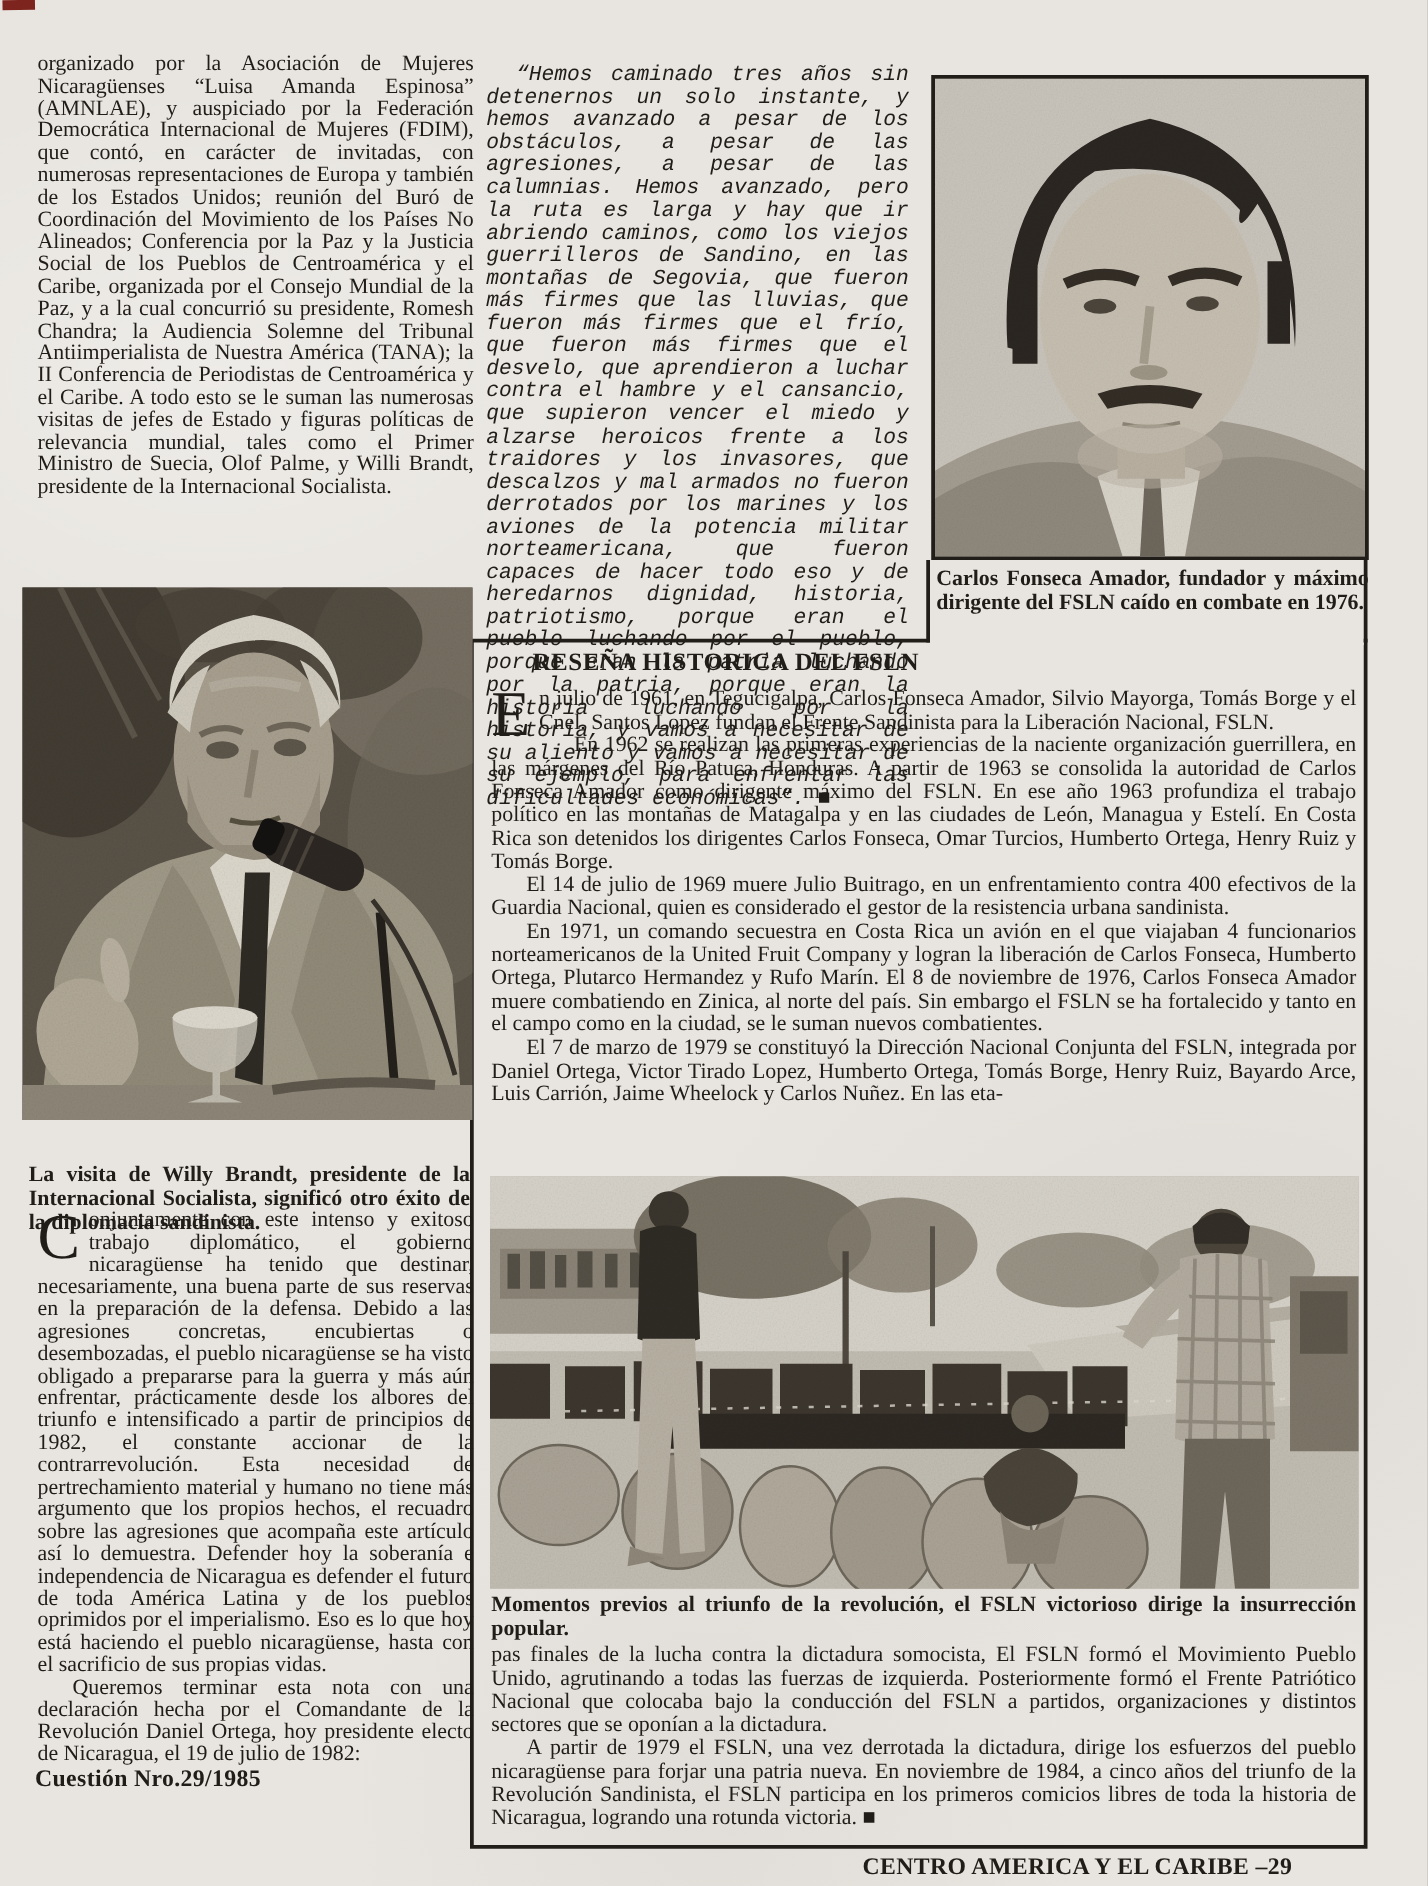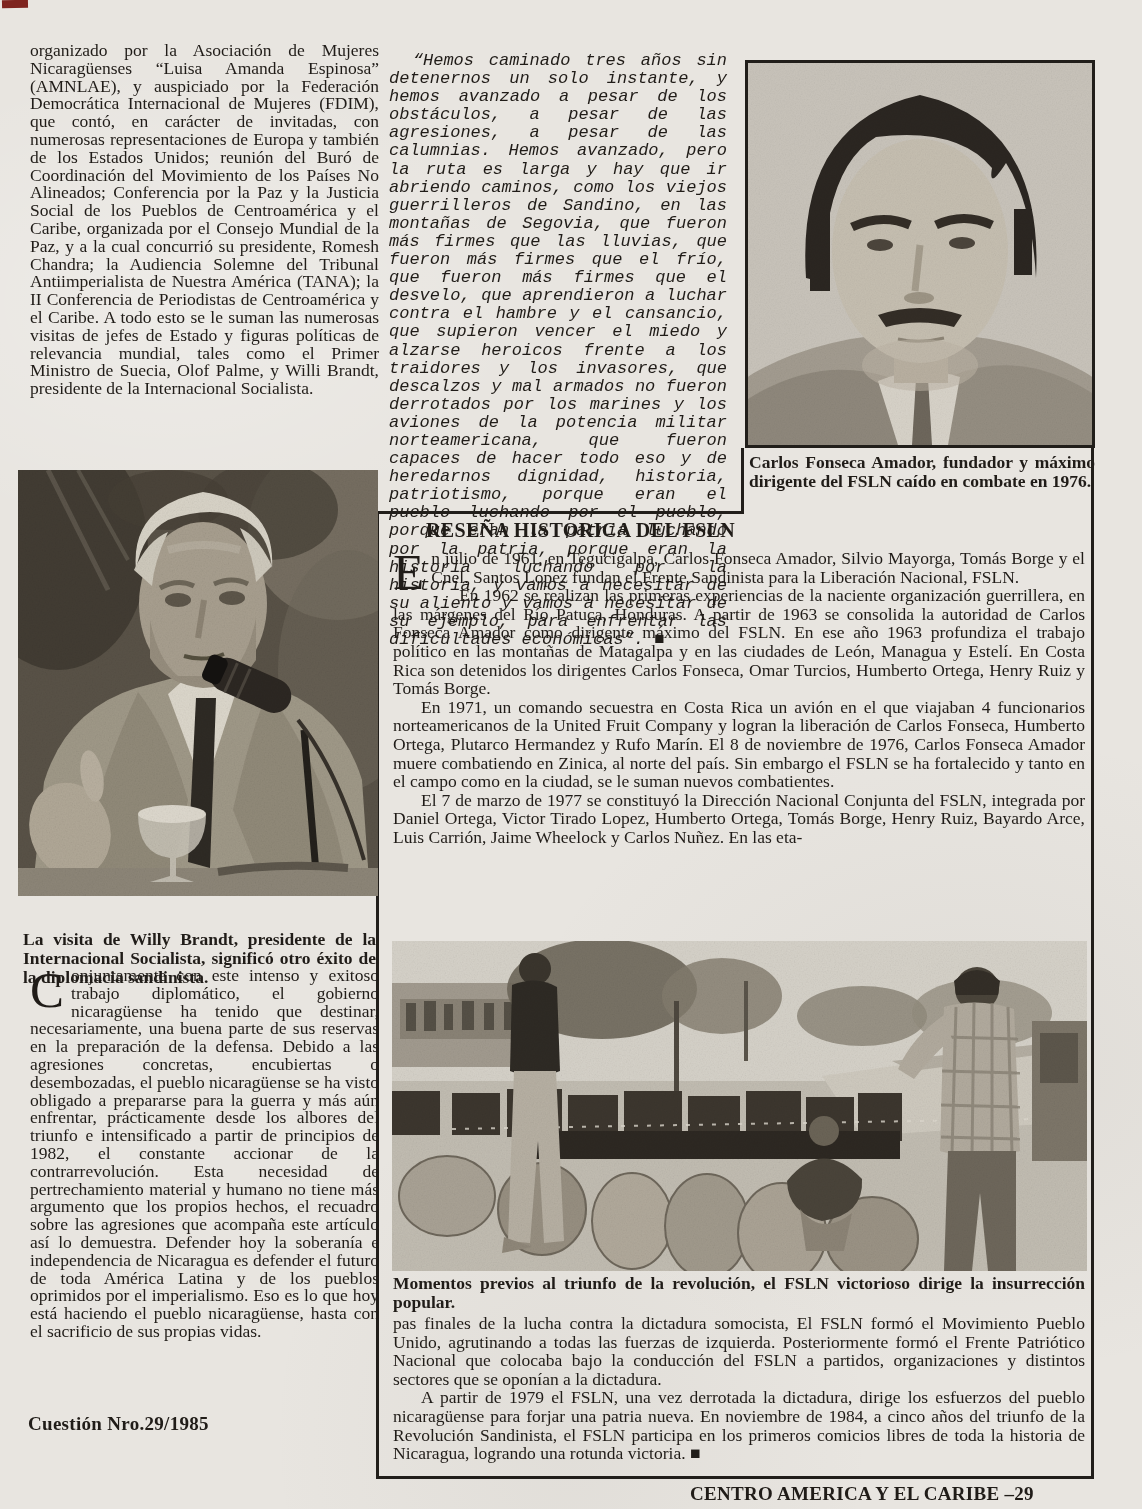--- a/index.html
+++ b/index.html
@@ -93,22 +93,23 @@
   <div class="abs bline" style="left:741px;top:448px;width:3px;height:66px;"></div>
   <div class="abs bline" style="left:1091px;top:448px;width:3px;height:66px;"></div>
 
   <div class="abs heading" style="left:426px;top:519px;width:420px;">
     <span>RESEÑA HISTORICA DEL FSLN</span>
   </div>
 
   <div class="abs resenatext" style="left:393px;top:549px;width:692px;">
     <p><span class="dropcap">E</span><span>n julio de 1961, en Tegucigalpa, Carlos Fonseca Amador, Silvio Mayorga, Tomás Borge y el Cnel. Santos Lopez fundan el Frente Sandinista para la Liberación Nacional, FSLN.</span></p>
     <p class="indent">En 1962 se realizan las primeras experiencias de la naciente organización guerrillera, en las márgenes del Río Patuca, Honduras. A partir de 1963 se consolida la autoridad de Carlos Fonseca Amador como dirigente máximo del FSLN. En ese año 1963 profundiza el trabajo político en las montañas de Matagalpa y en las ciudades de León, Managua y Estelí. En Costa Rica son detenidos los dirigentes Carlos Fonseca, Omar Turcios, Humberto Ortega, Henry Ruiz y Tomás Borge.</p>
+    <p class="indent">El 14 de julio de 1969 muere Julio Buitrago, en un enfrentamiento contra 400 efectivos de la Guardia Nacional, quien es considerado el gestor de la resistencia urbana sandinista.</p>
     <p class="indent">En 1971, un comando secuestra en Costa Rica un avión en el que viajaban 4 funcionarios norteamericanos de la United Fruit Company y logran la liberación de Carlos Fonseca, Humberto Ortega, Plutarco Hermandez y Rufo Marín. El 8 de noviembre de 1976, Carlos Fonseca Amador muere combatiendo en Zinica, al norte del país. Sin embargo el FSLN se ha fortalecido y tanto en el campo como en la ciudad, se le suman nuevos combatientes.</p>
-    <p class="indent">El 7 de marzo de 1977 se constituyó la Dirección Nacional Conjunta del FSLN, integrada por Daniel Ortega, Victor Tirado Lopez, Humberto Ortega, Tomás Borge, Henry Ruiz, Bayardo Arce, Luis Carrión, Jaime Wheelock y Carlos Nuñez. En las eta-</p>
+    <p class="indent">El 7 de marzo de 1979 se constituyó la Dirección Nacional Conjunta del FSLN, integrada por Daniel Ortega, Victor Tirado Lopez, Humberto Ortega, Tomás Borge, Henry Ruiz, Bayardo Arce, Luis Carrión, Jaime Wheelock y Carlos Nuñez. En las eta-</p>
   </div>
 
   <div class="abs" style="left:392px;top:941px;width:695px;height:330px;background:#c6c1b7;">
     <svg width="695" height="330" viewBox="0 0 695 330" preserveAspectRatio="none">
       <defs>
         <filter id="g2">
             <feTurbulence type="fractalNoise" baseFrequency="0.75" numOctaves="2" stitchTiles="stitch"></feTurbulence>
             <feColorMatrix type="saturate" values="0"></feColorMatrix>
           </filter>
       </defs>
@@ -264,20 +265,21 @@
       <rect width="360" height="426" filter="url(#g3)" opacity="0.2" style="mix-blend-mode:multiply"></rect>
     </svg>
   </div>
 
   <div class="abs caption" style="left:23px;top:930px;width:353px;">
     <span>La visita de Willy Brandt, presidente de la Internacional Socialista, significó otro éxito de la diplomacia sandinista.</span>
   </div>
 
   <div class="abs bodytext" style="left:30px;top:967px;width:349px;">
     <p><span class="dropcap">C</span><span>onjuntamente con este intenso y exitoso trabajo diplomático, el gobierno nicaragüense ha tenido que destinar, necesariamente, una buena parte de sus reservas en la preparación de la defensa. Debido a las agresiones concretas, encubiertas o desembozadas, el pueblo nicaragüense se ha visto obligado a prepararse para la guerra y más aún enfrentar, prácticamente desde los albores del triunfo e intensificado a partir de principios de 1982, el constante accionar de la contrarrevolución. Esta necesidad de pertrechamiento material y humano no tiene más argumento que los propios hechos, el recuadro sobre las agresiones que acompaña este artículo así lo demuestra. Defender hoy la soberanía e independencia de Nicaragua es defender el futuro de toda América Latina y de los pueblos oprimidos por el imperialismo. Eso es lo que hoy está haciendo el pueblo nicaragüense, hasta con el sacrificio de sus propias vidas.</span></p>
+    <p class="indent">Queremos terminar esta nota con una declaración hecha por el Comandante de la Revolución Daniel Ortega, hoy presidente electo de Nicaragua, el 19 de julio de 1982:</p>
   </div>
 
   <div class="abs footer" style="left:28px;top:1413px;">
     <span>Cuestión Nro.29/1985</span>
   </div>
   <div class="abs footer" style="left:690px;top:1483px;width:400px;text-align:left;">
     <span>CENTRO AMERICA Y EL CARIBE –29</span>
   </div>
 
 </div>

